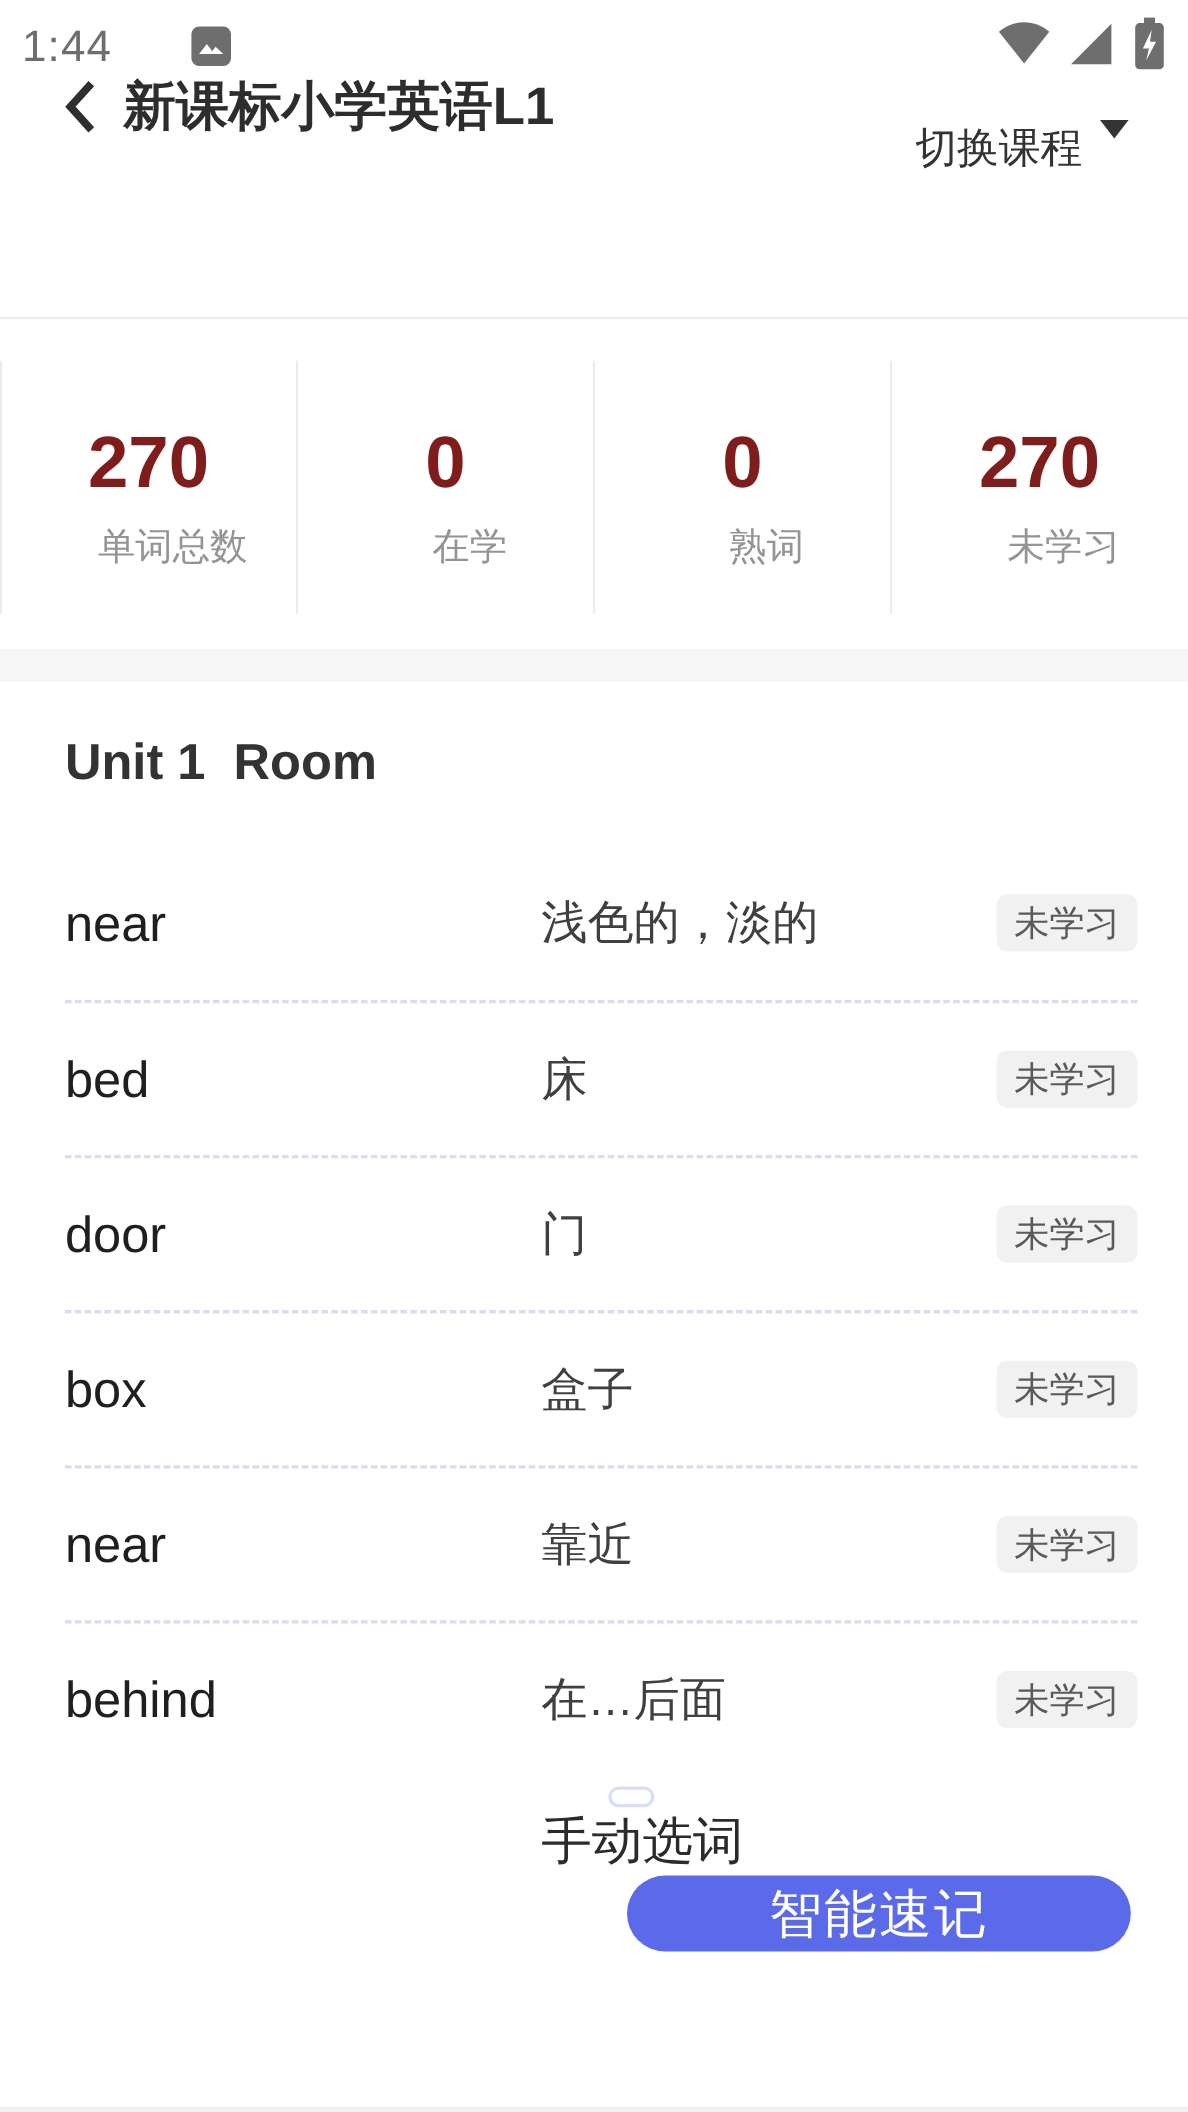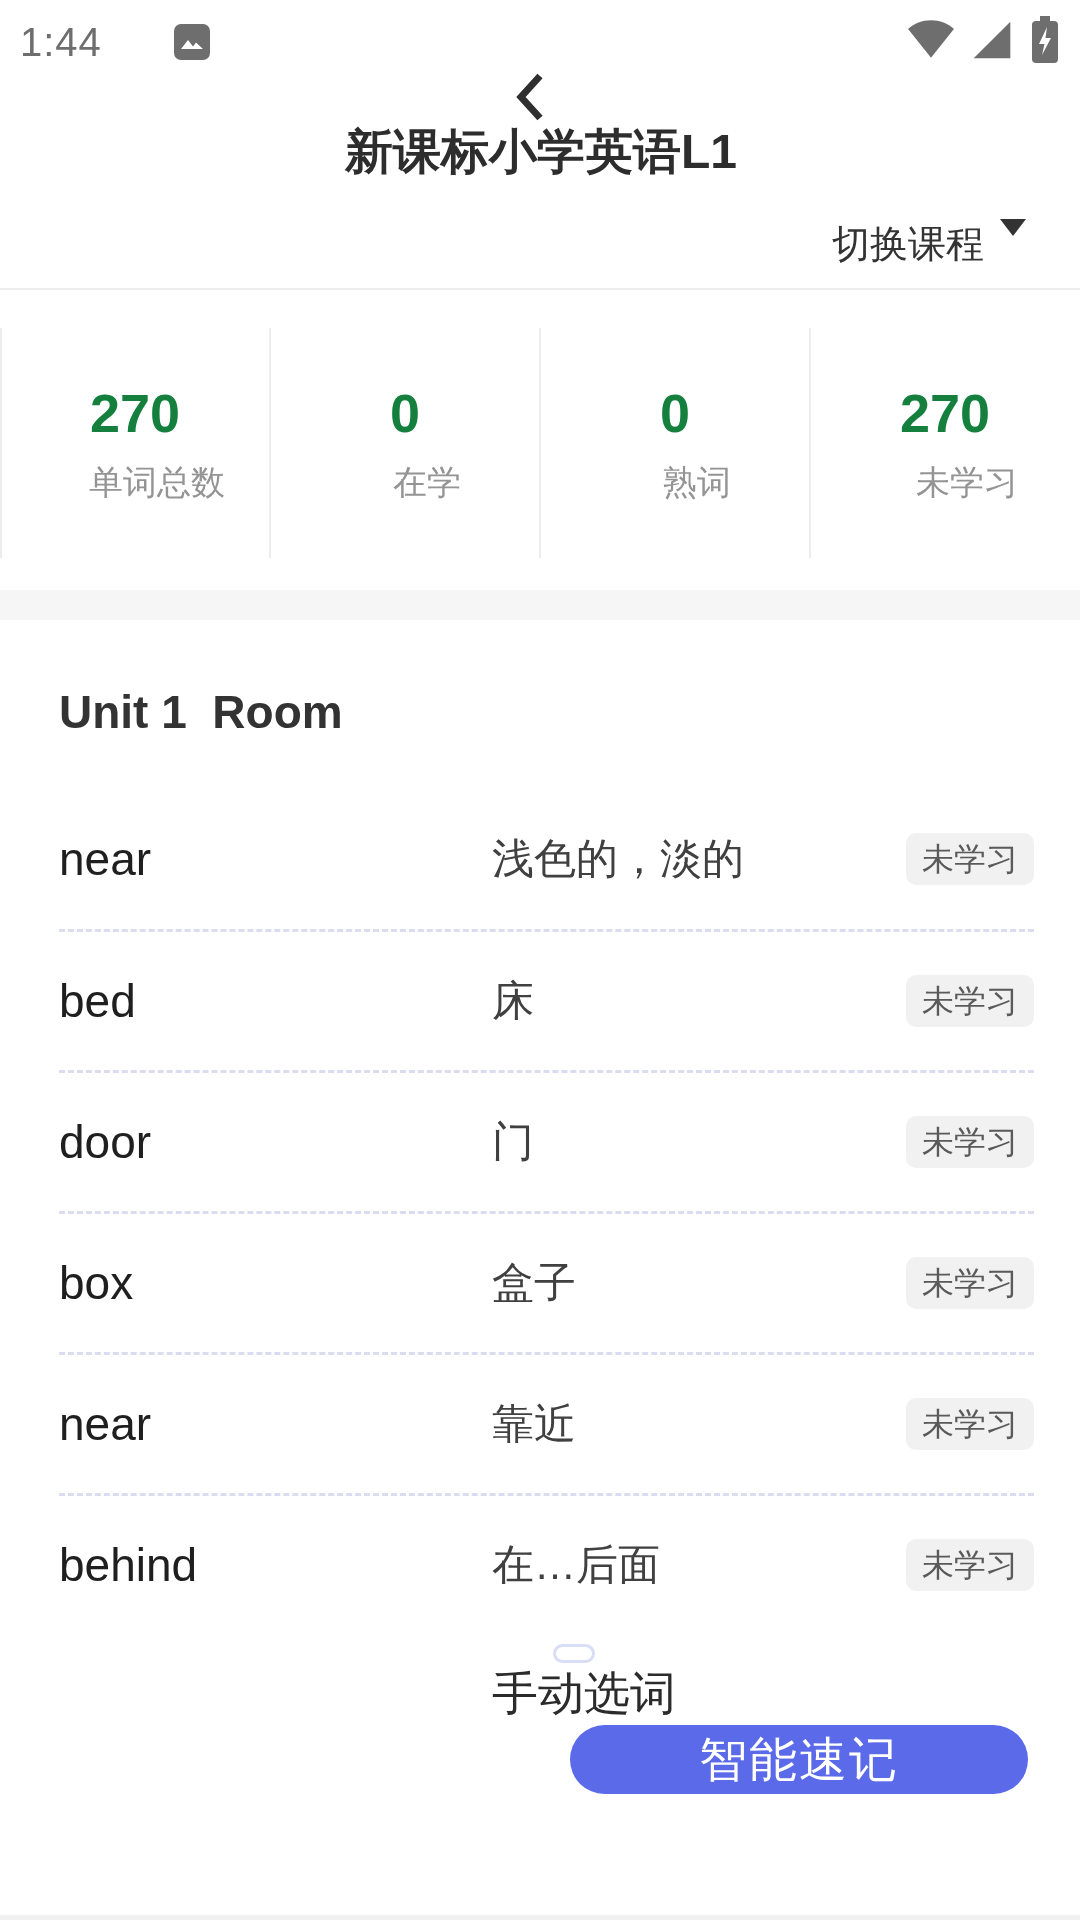--- a/index.html
+++ b/index.html
@@ -11,40 +11,40 @@
   body{background:#c8c8c8;font-family:"Liberation Sans","DejaVu Sans",sans-serif;}
   .screen{position:relative;width:1080px;height:1920px;margin:0 auto;background:#fff;overflow:hidden;}
 
   
   .status-bar{height:70px;display:flex;align-items:center;padding:14px 18px 0 20px;color:var(--statusbar);gap:32px;}
   .status-time{font-size:40px;font-weight:500;letter-spacing:1px;}
   .status-photo{margin-left:38px;display:flex;align-items:center;}
   .status-right{margin-left:auto;display:flex;align-items:center;gap:14px;}
 
   
-  .header{height:220px;display:flex;align-items:center;padding:0 54px 50px 56px;border-bottom:2px solid var(--hairline);flex-direction:column;}
+  .header{height:220px;display:flex;align-items:flex-start;padding:0 54px 50px 56px;border-bottom:2px solid var(--hairline);}
   .back-btn{display:flex;align-items:center;margin-right:22px;cursor:pointer;}
   .header-title{font-size:48px;font-weight:700;color:var(--ink);line-height:56px;}
   .course-switch{margin-left:auto;display:flex;align-items:center;gap:16px;cursor:pointer;}
   .course-switch-label{font-size:38px;color:#333;margin-top:39px;}
   .caret-down{width:0;height:0;border-left:13px solid transparent;border-right:13px solid transparent;border-top:17px solid #333;margin-top:4px;}
 
   
   .stats{position:relative;height:300px;display:flex;}
   .stat-col{width:270px;text-align:center;padding-top:92px;}
-  .stat-value{font-size:54px;font-weight:700;color:#15803d;}
+  .stat-value{font-size:66px;font-weight:700;color:#7f1d1d;}
   .stat-label{margin-top:16px;font-size:34px;color:var(--muted);margin-left:44px;}
   .stat-divider{position:absolute;top:38px;height:230px;width:2px;background:var(--hairline);}
   .stat-divider.d0{left:0;} .stat-divider.d1{left:269px;} .stat-divider.d2{left:539px;} .stat-divider.d3{left:809px;}
 
   .band{height:30px;background:var(--band);}
 
   
   .list-wrap{padding:0 46px 0 59px;}
-  .unit-title{margin-top:66px;font-size:46px;font-weight:700;color:#333;line-height:52px;white-space:pre;}
+  .unit-title{margin-top:46px;font-size:46px;font-weight:700;color:#333;line-height:52px;white-space:pre;}
   .rows{margin-top:50px;}
   .row{height:141px;display:flex;align-items:center;}
   .row + .row{border-top:3px dashed var(--divider);}
   .word{width:433px;font-size:46px;color:var(--word-ink);}
   .meaning{flex:1;font-size:42px;color:#404040;}
   .badge{margin-left:auto;background:var(--badge-bg);color:var(--badge-ink);font-size:32px;line-height:32px;padding:10px 16px;border-radius:10px;}
 
   
   .bottom-bar{margin-top:10px;height:150px;display:flex;align-items:center;padding:0 52px 0 120px;flex-direction:column;}
   .checkbox{width:42px;height:42px;border:3px solid var(--checkbox-border);border-radius:10px;background:#fff;cursor:pointer;}

